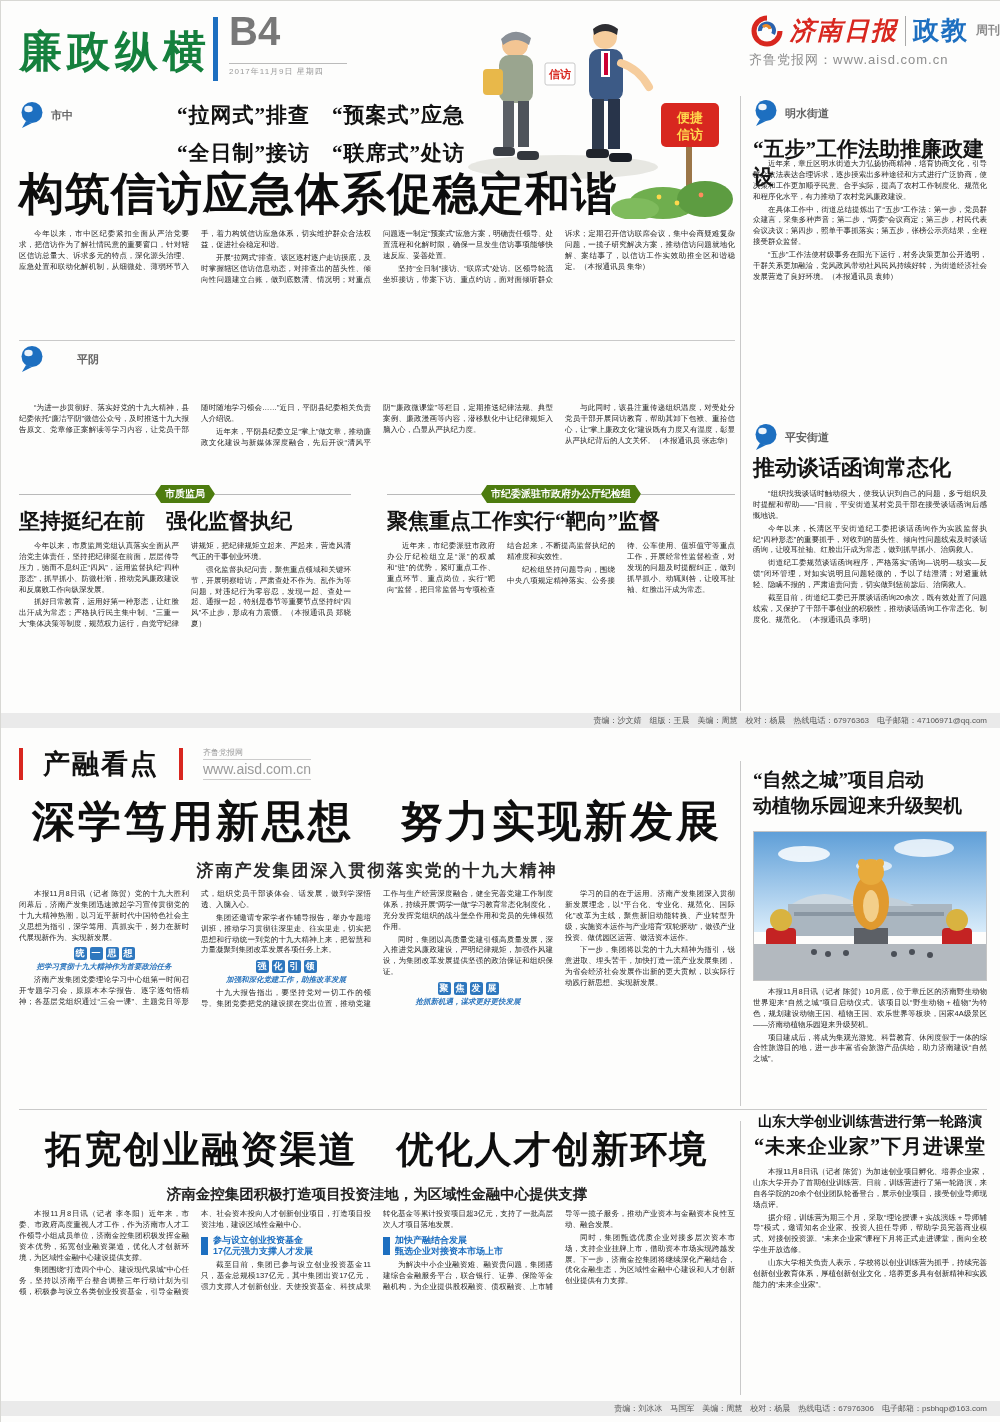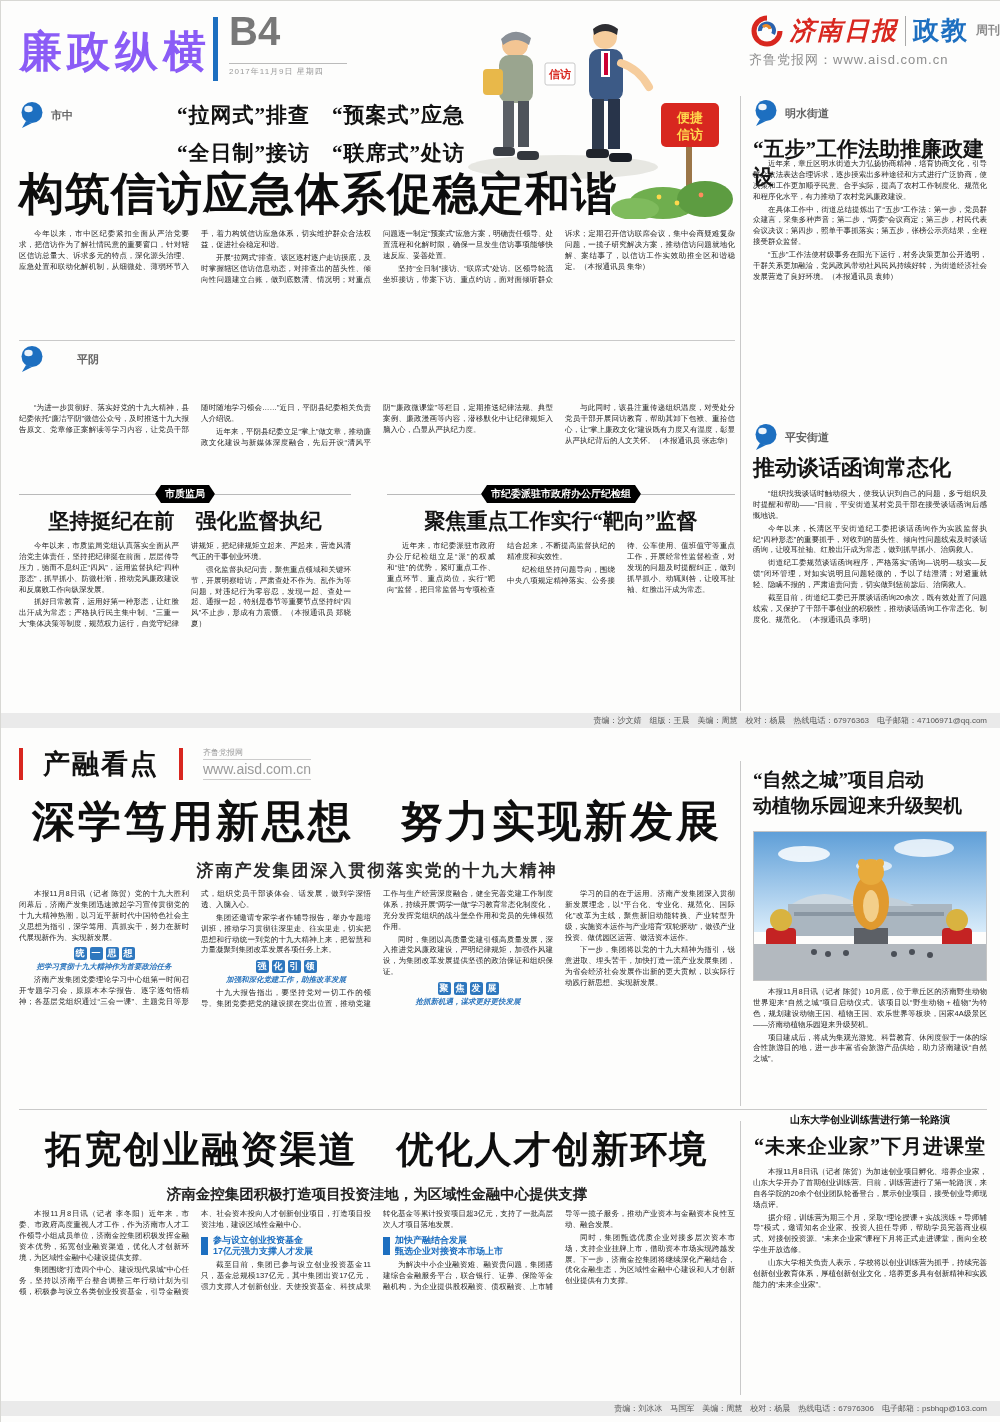--- a/index.html
+++ b/index.html
@@ -2,44 +2,44 @@
 <html><head>
 <meta charset="utf-8">
 <style>
   html,body{margin:0;padding:0;background:#888;}
   .page{position:relative;width:1000px;height:1422px;margin:0 auto;background:#fdfdfc;
         font-family:"Liberation Sans","DejaVu Sans",sans-serif;color:#222;overflow:hidden;
         border:1px solid #d8d8d4;}
   .abs{position:absolute;}
   .serif{font-family:"Liberation Serif","DejaVu Serif",serif;}
   
-  .brand{left:18px;top:22px;font-size:43px;font-weight:900;color:#8b5cf6;letter-spacing:5px;}
+  .brand{left:18px;top:22px;font-size:43px;font-weight:900;color:#15803d;letter-spacing:5px;}
   .vbar{left:212px;top:16px;width:5px;height:64px;background:#1d6fc0;}
   .pageno{left:228px;top:8px;font-size:40px;color:#787878;font-weight:600;}
   .dateline{left:228px;top:62px;width:118px;border-top:1px solid #bbb;padding-top:2px;
             font-size:8px;color:#9a9a9a;letter-spacing:1px;}
   .logo-row{left:748px;top:12px;display:flex;align-items:center;gap:7px;}
   .paper-name{font-size:25px;font-weight:900;color:#d8271f;letter-spacing:2px;font-family:"Liberation Serif",serif;font-style:italic;}
   .logo-div{width:1px;height:30px;background:#a9a9a9;}
   .weekly{font-size:26px;font-weight:900;color:#1d6fc0;letter-spacing:2px;}
   .weekly-suffix{font-size:12px;font-weight:700;color:#8a8a8a;}
   .siteline{left:748px;top:50px;width:238px;font-size:13px;color:#8e8e8e;letter-spacing:1px;}
   
   .region-tag{display:flex;align-items:center;gap:6px;font-size:11px;font-weight:700;color:#666;}
   .drop{width:26px;height:28px;flex:0 0 auto;}
   
   .kicker{text-align:center;font-size:21px;font-weight:900;color:#111;line-height:1.8;letter-spacing:1px;}
   .h-main{font-size:45px;font-weight:900;color:#0e0e0e;letter-spacing:1px;white-space:nowrap;}
   .h-serif-xl{font-size:30px;font-weight:900;color:#141414;letter-spacing:1px;}
-  .h-serif-md{font-size:21px;font-weight:900;color:#141414;text-align:center;}
+  .h-serif-md{font-size:21px;font-weight:900;color:#141414;text-align:left;}
   .h-rail{font-size:21px;font-weight:900;color:#141414;}
   
   .badge-row{display:flex;align-items:center;}
   .badge-row .ln{flex:1;height:1px;background:#b9b9b9;}
-  .badge{background:#000000;color:#fff;font-size:10px;font-weight:700;padding:2px 10px;
+  .badge{background:#4d7c0f;color:#fff;font-size:10px;font-weight:700;padding:2px 10px;
          clip-path:polygon(6px 0,calc(100% - 6px) 0,100% 50%,calc(100% - 6px) 100%,6px 100%,0 50%);}
   
   .cols{font-size:7.5px;line-height:1.45;color:#242424;text-align:justify;overflow:hidden;column-gap:12px;}
   .cols p{margin:0 0 2px 0;text-indent:2em;}
   .c4{column-count:4;} .c3{column-count:3;} .c2{column-count:2;} .c1{column-count:1;}
   
   .hline{height:1px;background:#c9c9c9;}
   .vline{width:1px;background:#c9c9c9;}
   .grey-bar{left:0;width:1000px;height:15px;background:#eaeaea;font-size:8px;color:#555;
             line-height:15px;text-align:right;padding-right:14px;box-sizing:border-box;}
@@ -55,21 +55,21 @@
   .sec-head{break-inside:avoid;text-align:center;margin:4px 0 2px 0;}
   .cbox-row{display:inline-flex;gap:3px;justify-content:center;}
   .cbox{display:inline-block;width:13px;height:13px;background:#2e77be;color:#fff;font-size:9px;
         font-weight:700;line-height:13px;text-align:center;border-radius:2px;}
   .sec-lead{color:#2e77be;font-size:7.5px;font-weight:700;margin-top:2px;font-style:italic;}
   .blue-sub{display:flex;gap:5px;align-items:center;break-inside:avoid;margin:4px 0 3px 0;}
   .bsq{width:7px;height:18px;background:#1d6fc0;flex:0 0 auto;}
   .bst{color:#1d6fc0;font-size:9px;font-weight:800;line-height:1.25;}
   .h-feature2{font-size:37px;font-weight:900;color:#0e0e0e;letter-spacing:2px;text-align:center;white-space:nowrap;}
   .sub-feature2{font-size:14.5px;font-weight:900;color:#222;text-align:center;}
-  .rail-kicker{font-size:10px;font-weight:900;color:#141414;text-align:center;}
+  .rail-kicker{font-size:14px;font-weight:900;color:#141414;text-align:center;}
   .rail-head{font-size:20px;font-weight:900;color:#141414;text-align:center;letter-spacing:1px;}
   .photo{border:1px solid #c4c4c4;}
 </style>
 </head>
 <body>
 
 <div class="page">
 
   <div class="abs brand">廉政纵横</div>
   <div class="abs vbar"></div>

